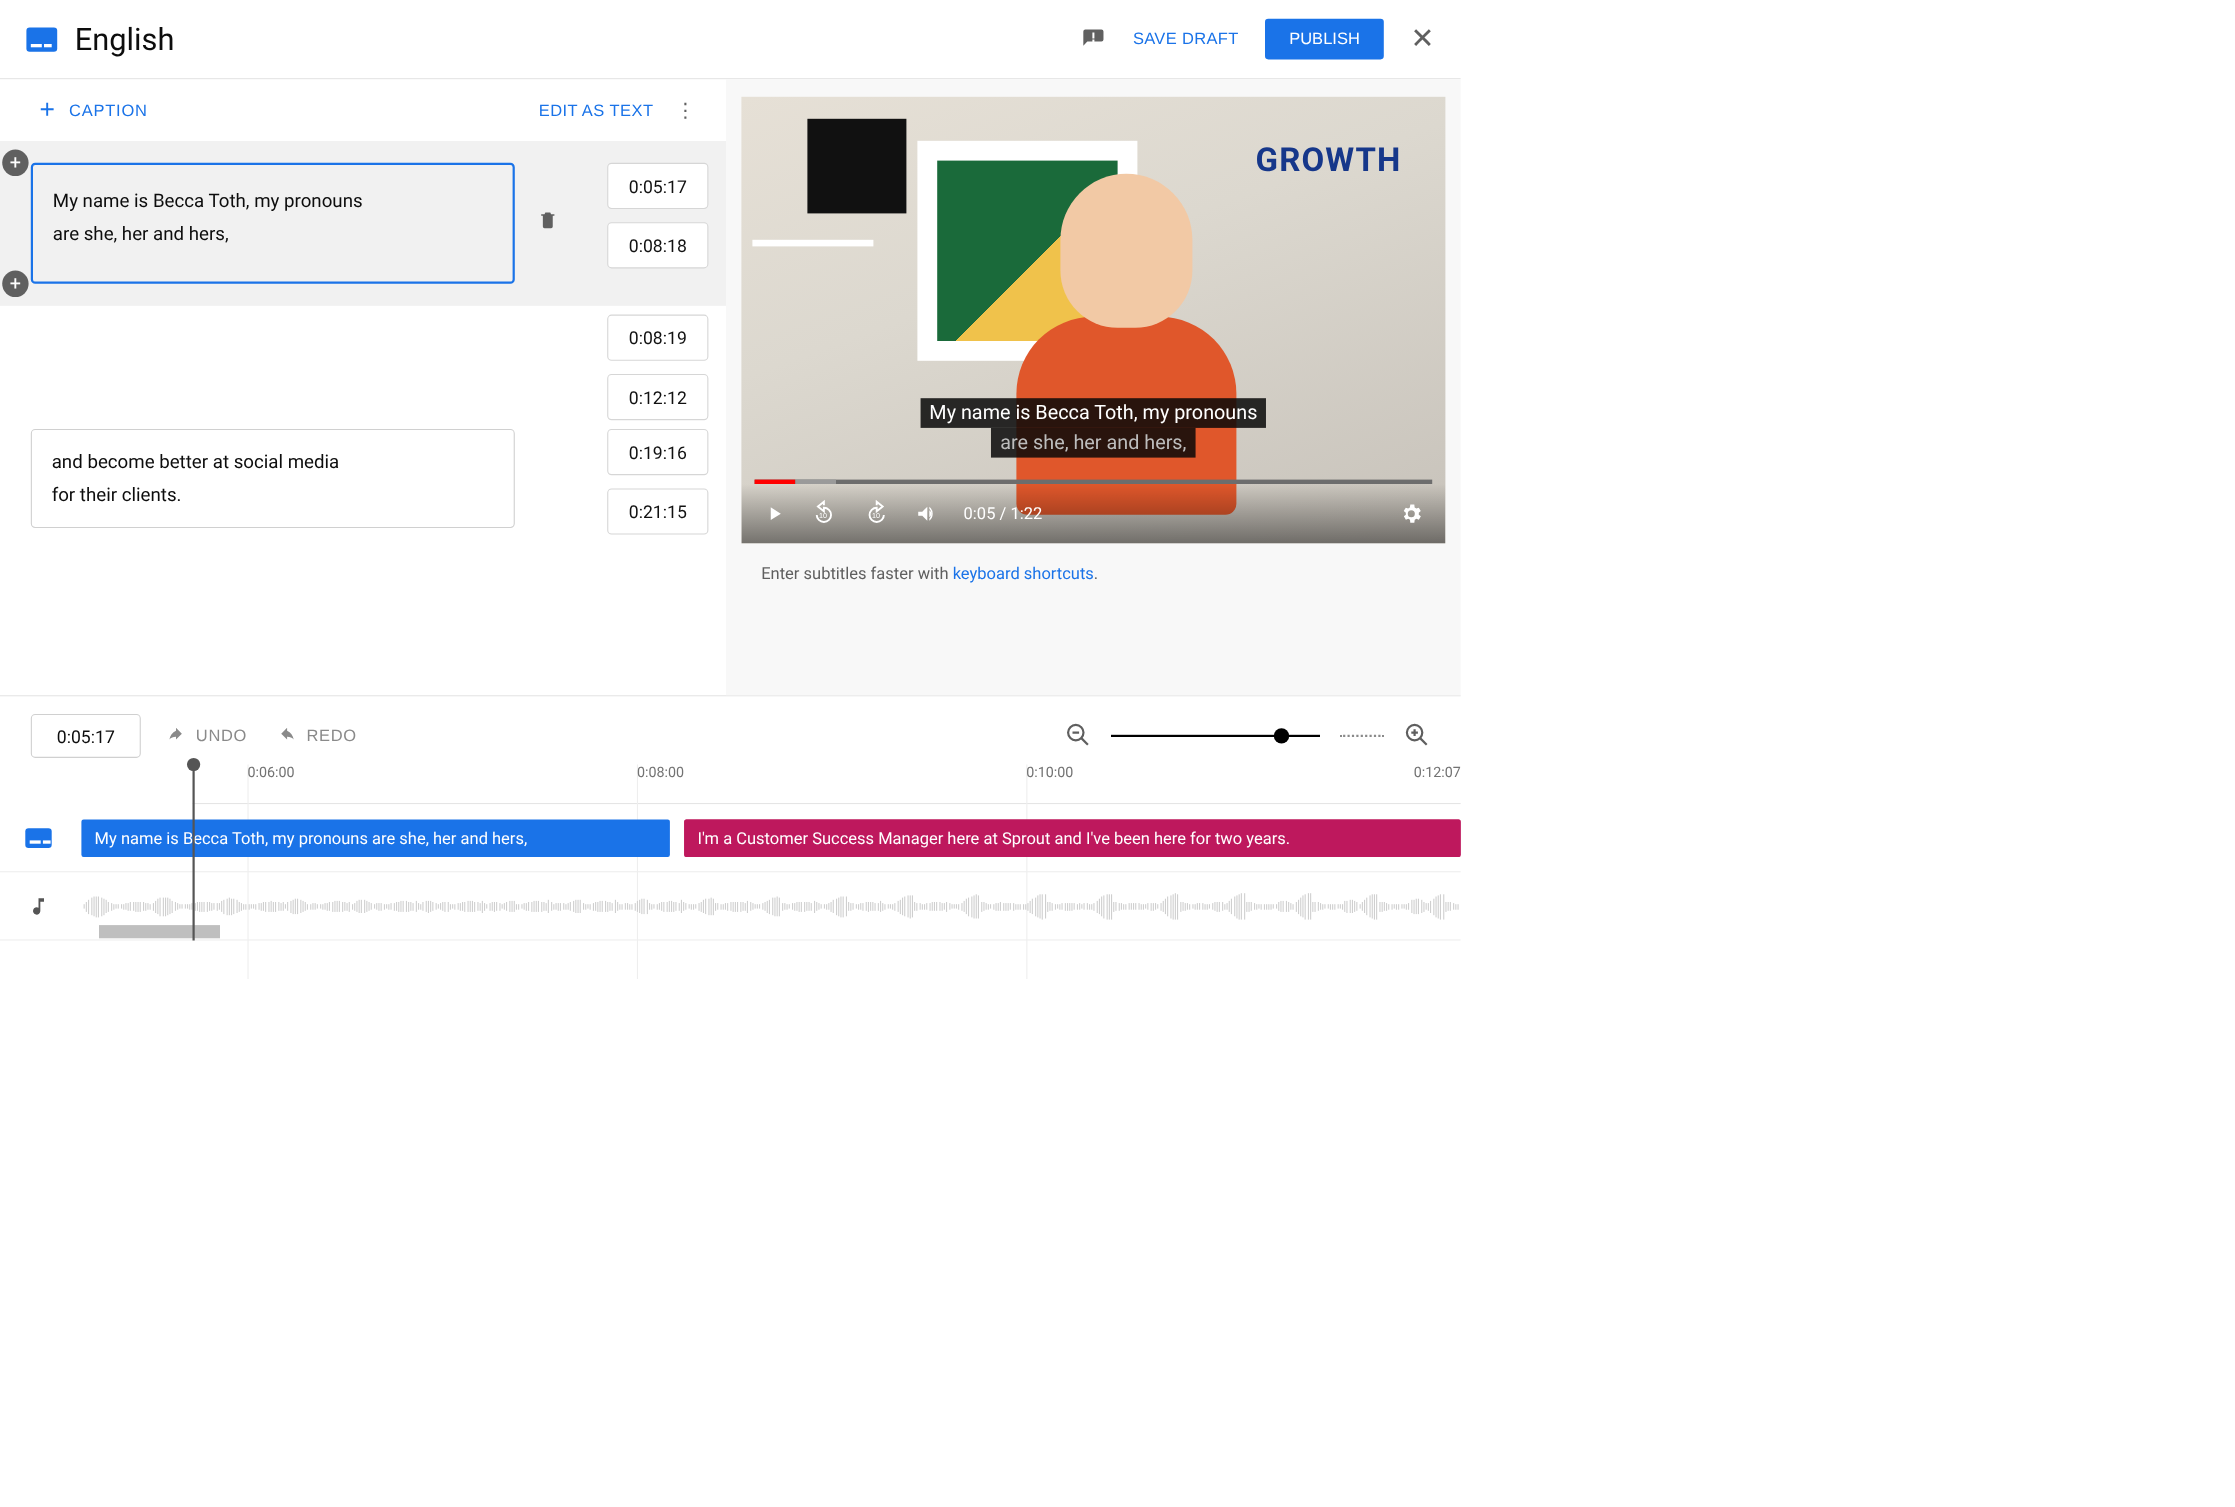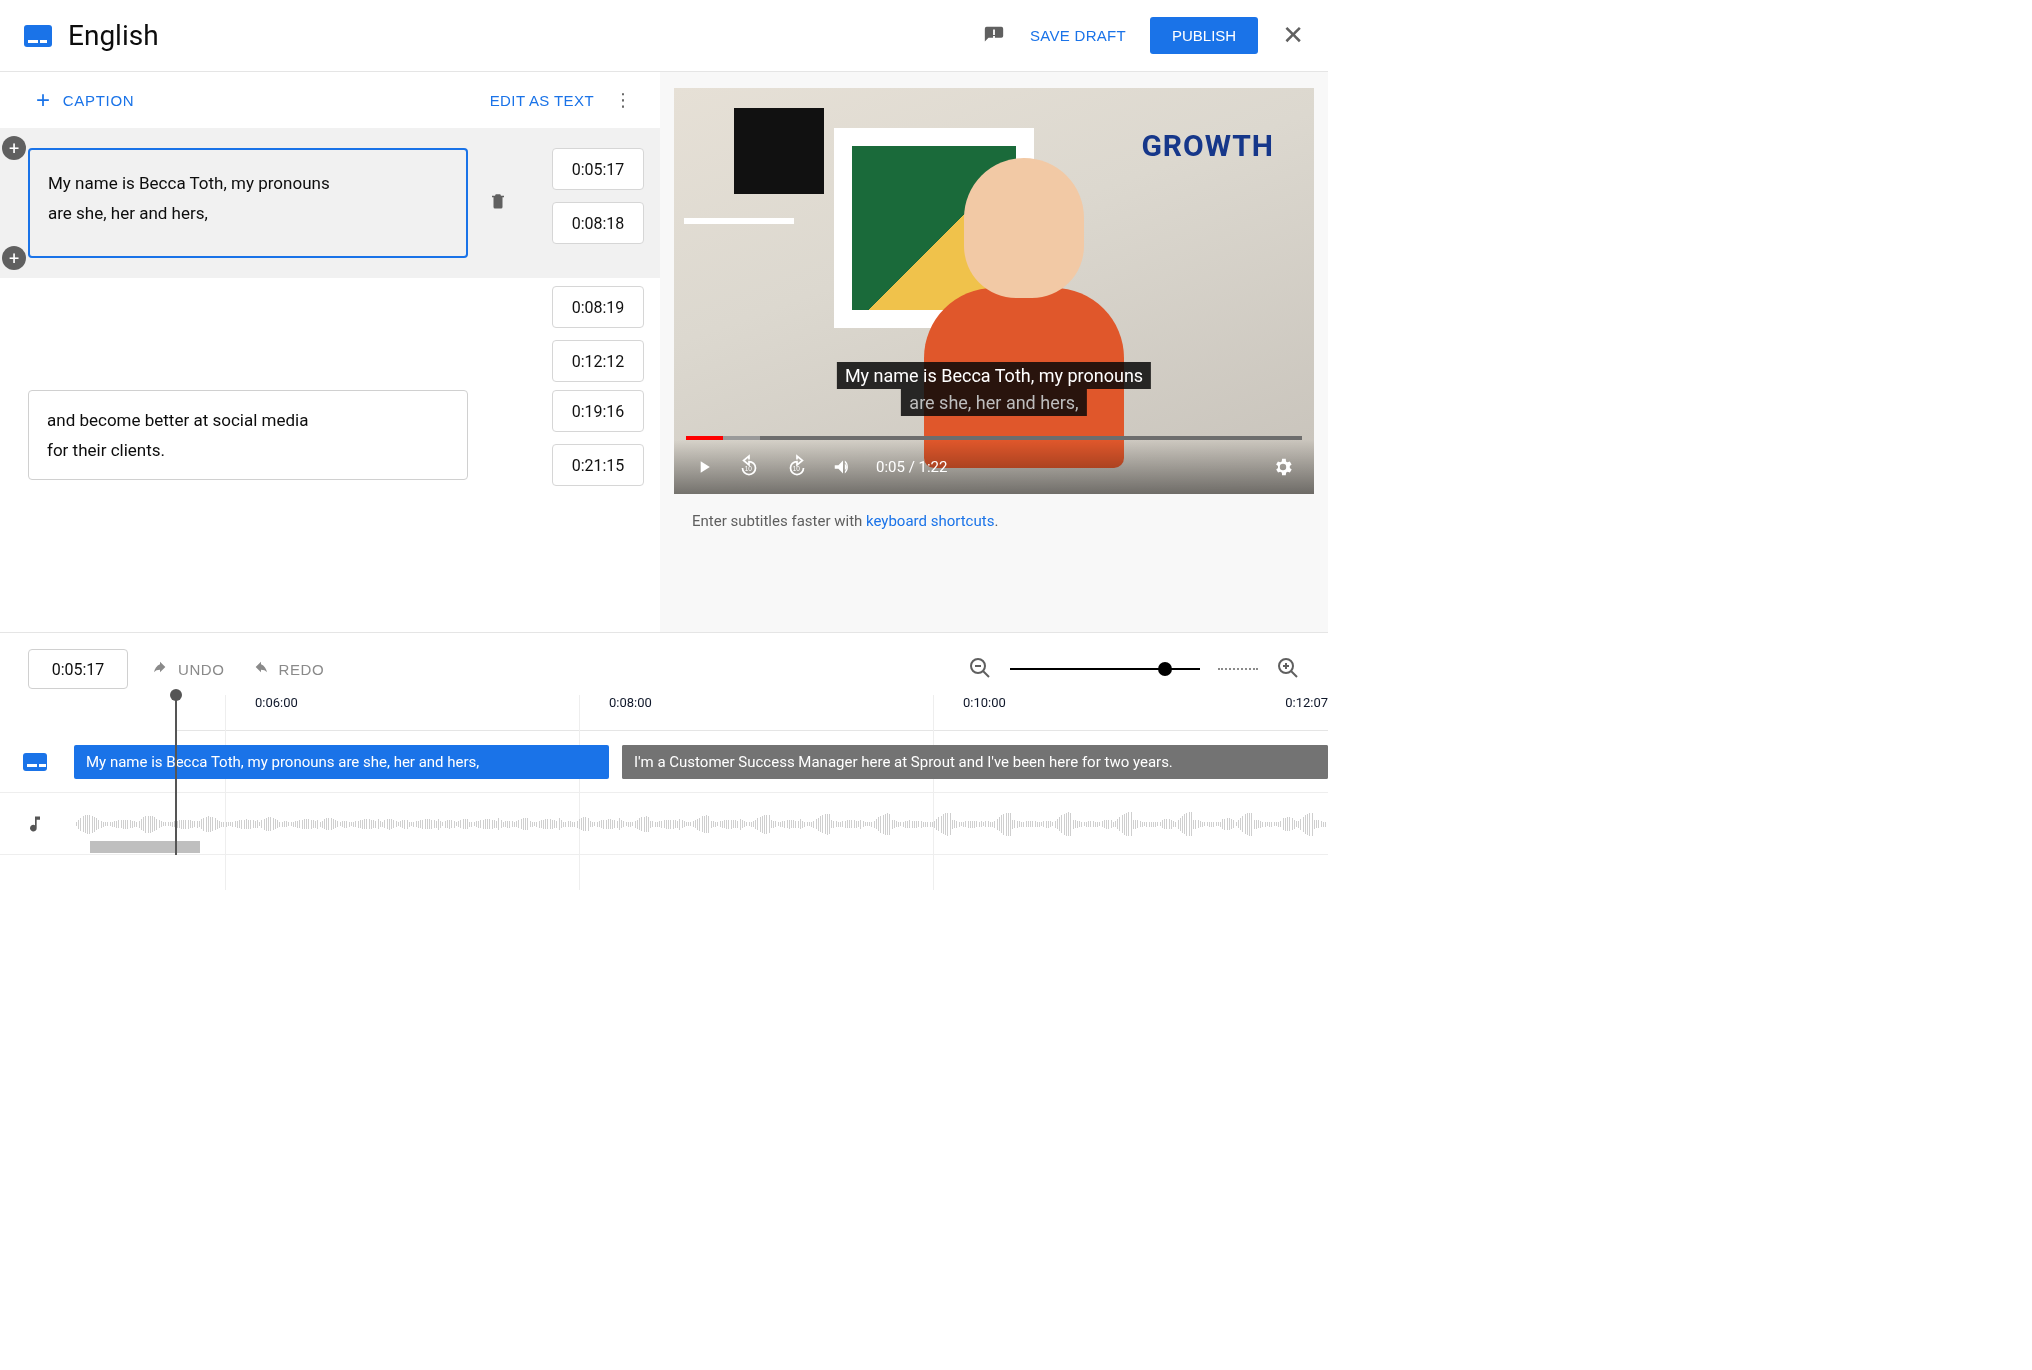--- a/index.html
+++ b/index.html
@@ -66,29 +66,29 @@
 .tl-top { display:flex; align-items:center; padding:0 28px; gap:22px; height:52px; }
 .current-time { width:100px; height:40px; border:1px solid #d0d0d0; border-radius:4px; display:flex; align-items:center; justify-content:center; font-size:16px; }
 .undo-redo { display:flex; gap:26px; color:#8a8a8a; font-size:15px; font-weight:500; letter-spacing:.6px; align-items:center; }
 .ur-btn { display:flex; align-items:center; gap:8px; background:none; border:none; color:#8a8a8a; cursor:pointer; font-size:15px; font-weight:500; letter-spacing:.6px; }
 .zoom-group { margin-left:auto; display:flex; align-items:center; gap:18px; }
 .zoom-slider { width:190px; height:2px; background:#000; position:relative; }
 .zoom-slider::after { content:""; position:absolute; right:28px; top:-6px; width:14px; height:14px; background:#000; border-radius:50%; }
 .zoom-dots { width:40px; border-top:2px dotted #8a8a8a; }
 .zoom-icn { background:none; border:none; cursor:pointer; color:#5f5f5f; }
 .ruler { position:relative; height:36px; margin-left:175px; border-bottom:1px solid #e5e5e5; }
-.ruler-mark { position:absolute; top:0; font-size:13px; color:#0f172a;margin-left:30px; }
+.ruler-mark { position:absolute; top:0; font-size:13px; color:#737373; }
 .ruler-line { position:absolute; top:0; bottom:-160px; width:1px; background:#eee; }
 .tracks { position:relative; margin-left:0; }
 .track { height:62px; border-bottom:1px solid #eee; display:flex; align-items:center; }
 .track-icon { width:70px; display:flex; justify-content:center; color:#1a73e8; }
 .track-body { position:relative; flex:1; height:100%; }
 .clip { position:absolute; top:14px; height:34px; display:flex; align-items:center; padding:0 12px; font-size:15px; color:#fff; border-radius:2px; white-space:nowrap; overflow:hidden; }
 .clip.blue { background:#1a73e8; left:4px; width:535px; }
-.clip.gray { background:#737373; left:552px; right:0; }
+.clip.gray { background:#be185d; left:552px; right:0; }
 .audio-track .track-icon { color:#555; }
 .waveform { position:absolute; left:0; right:0; top:16px; height:30px; display:flex; align-items:center; gap:2px; padding-left:6px; }
 .waveform span { width:2px; background:#cfcfcf; display:inline-block; }
 .playhead { position:absolute; left:175px; top:0; bottom:0; width:2px; background:#555; z-index:5; }
 .playhead::before { content:""; position:absolute; top:-6px; left:-5px; width:12px; height:12px; background:#555; border-radius:50%; }
 .hscroll { position:absolute; left:90px; bottom:2px; width:110px; height:12px; background:#bfbfbf; }
 .captions-list::-webkit-scrollbar{width:10px}.captions-list::-webkit-scrollbar-thumb{background:#bfbfbf}
 </style>
 </head>
 <body>

